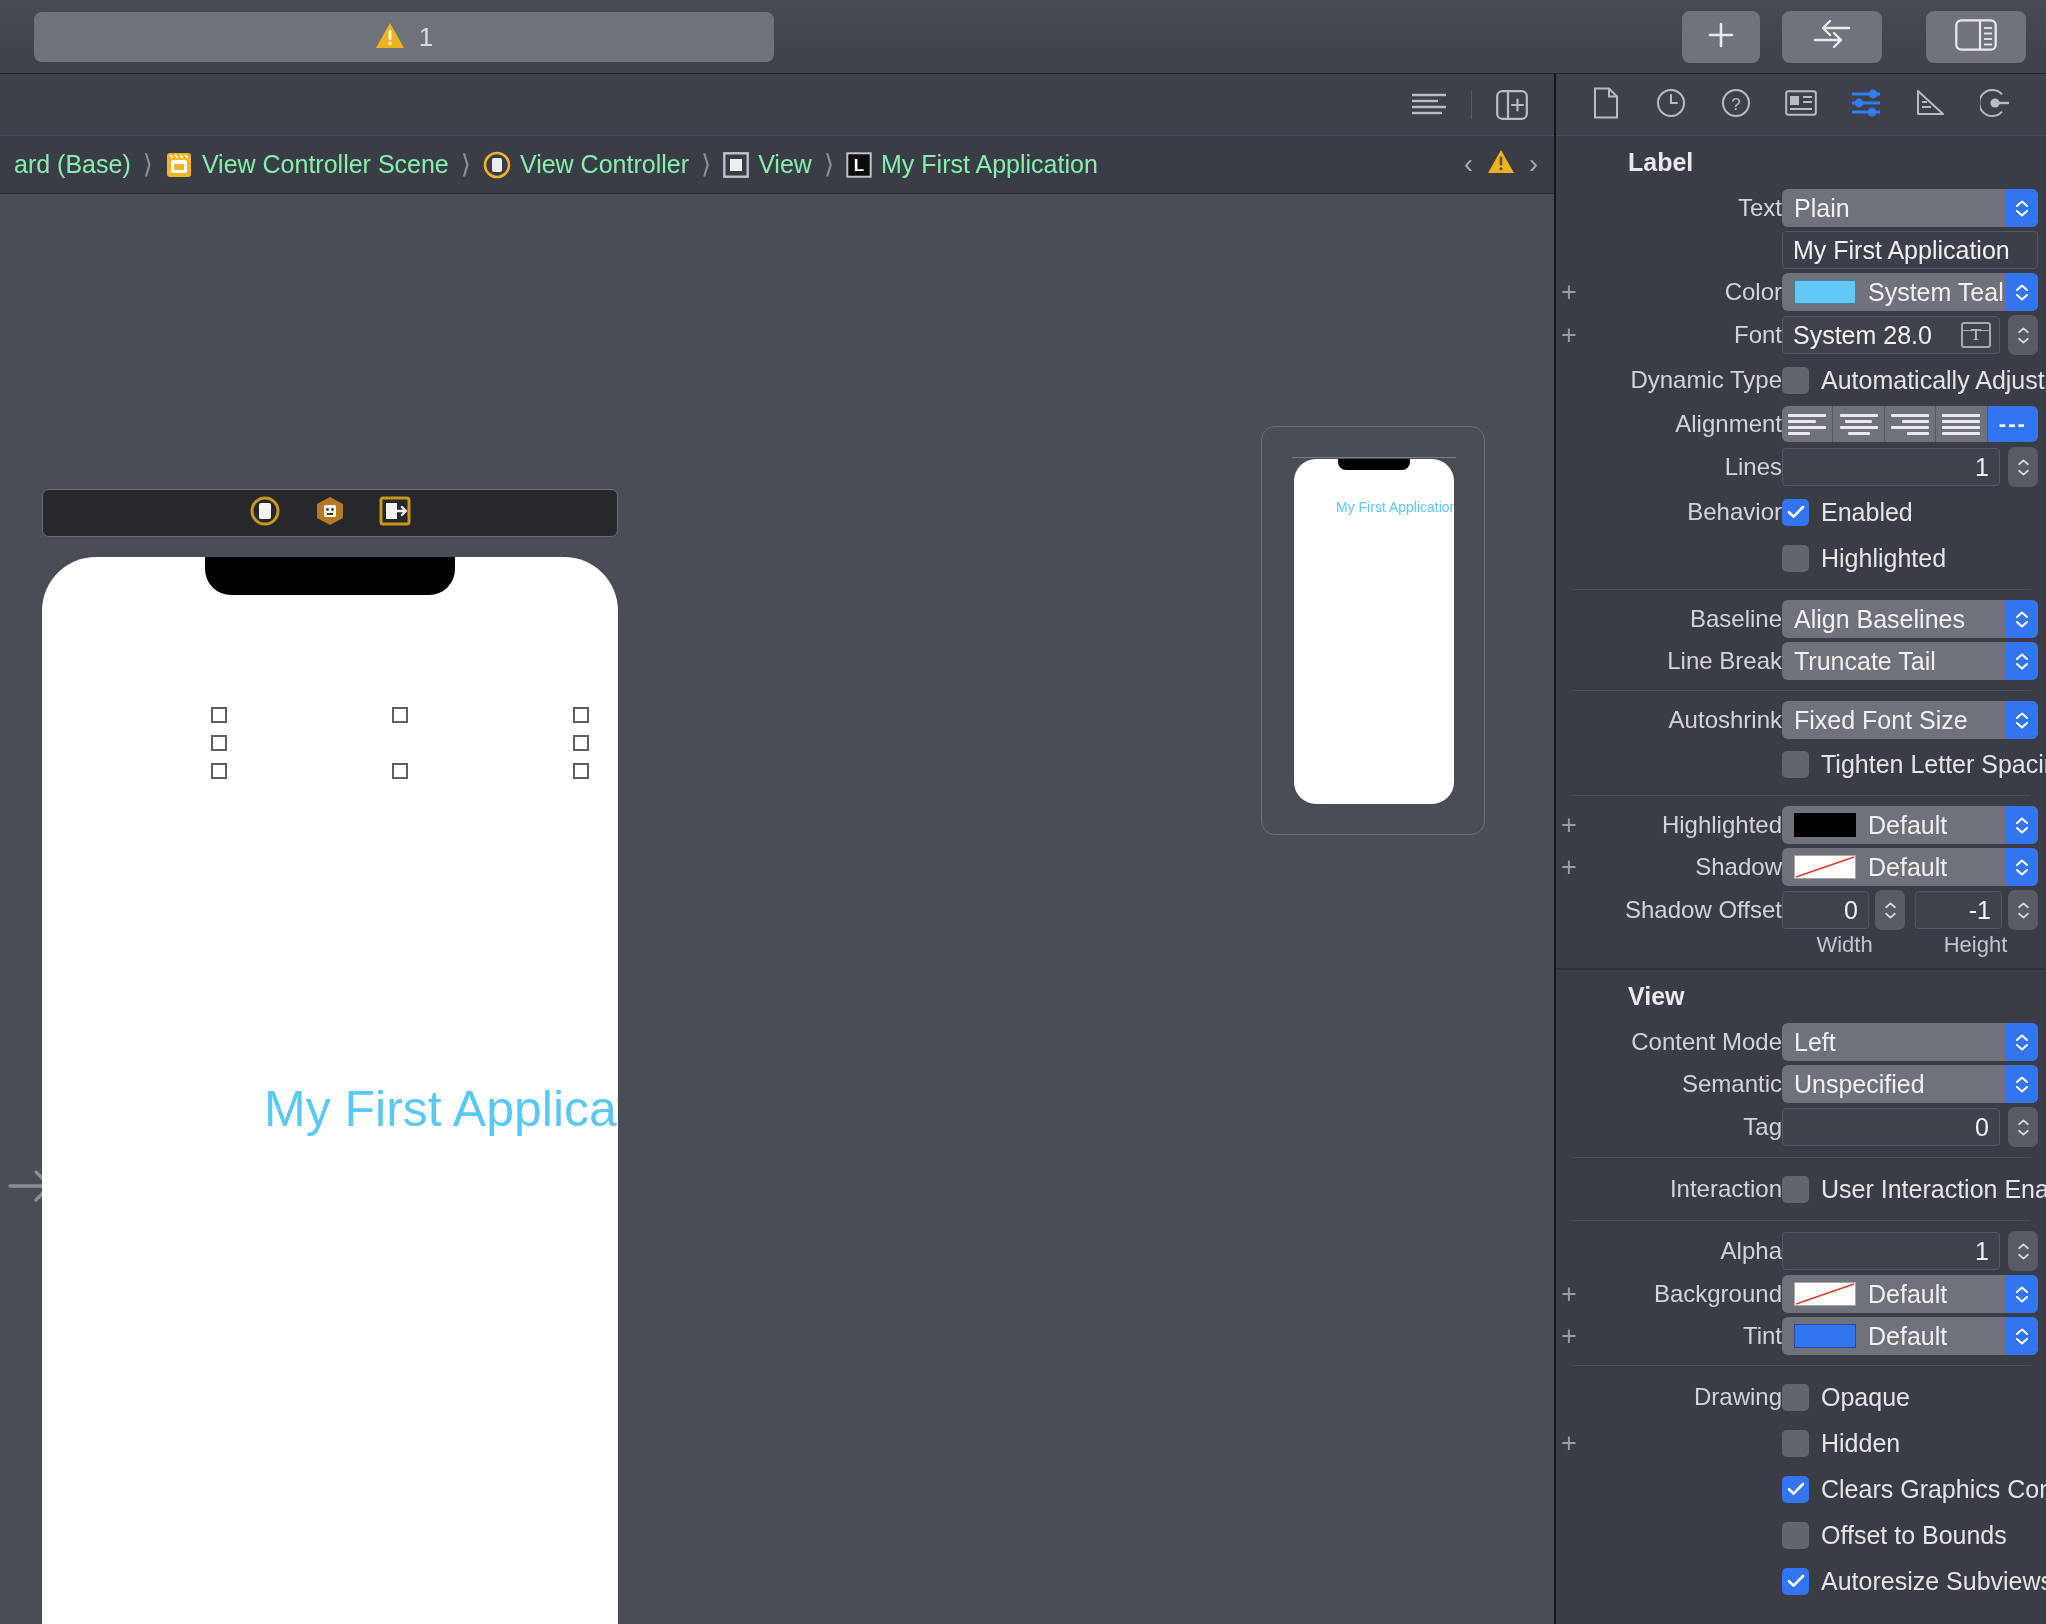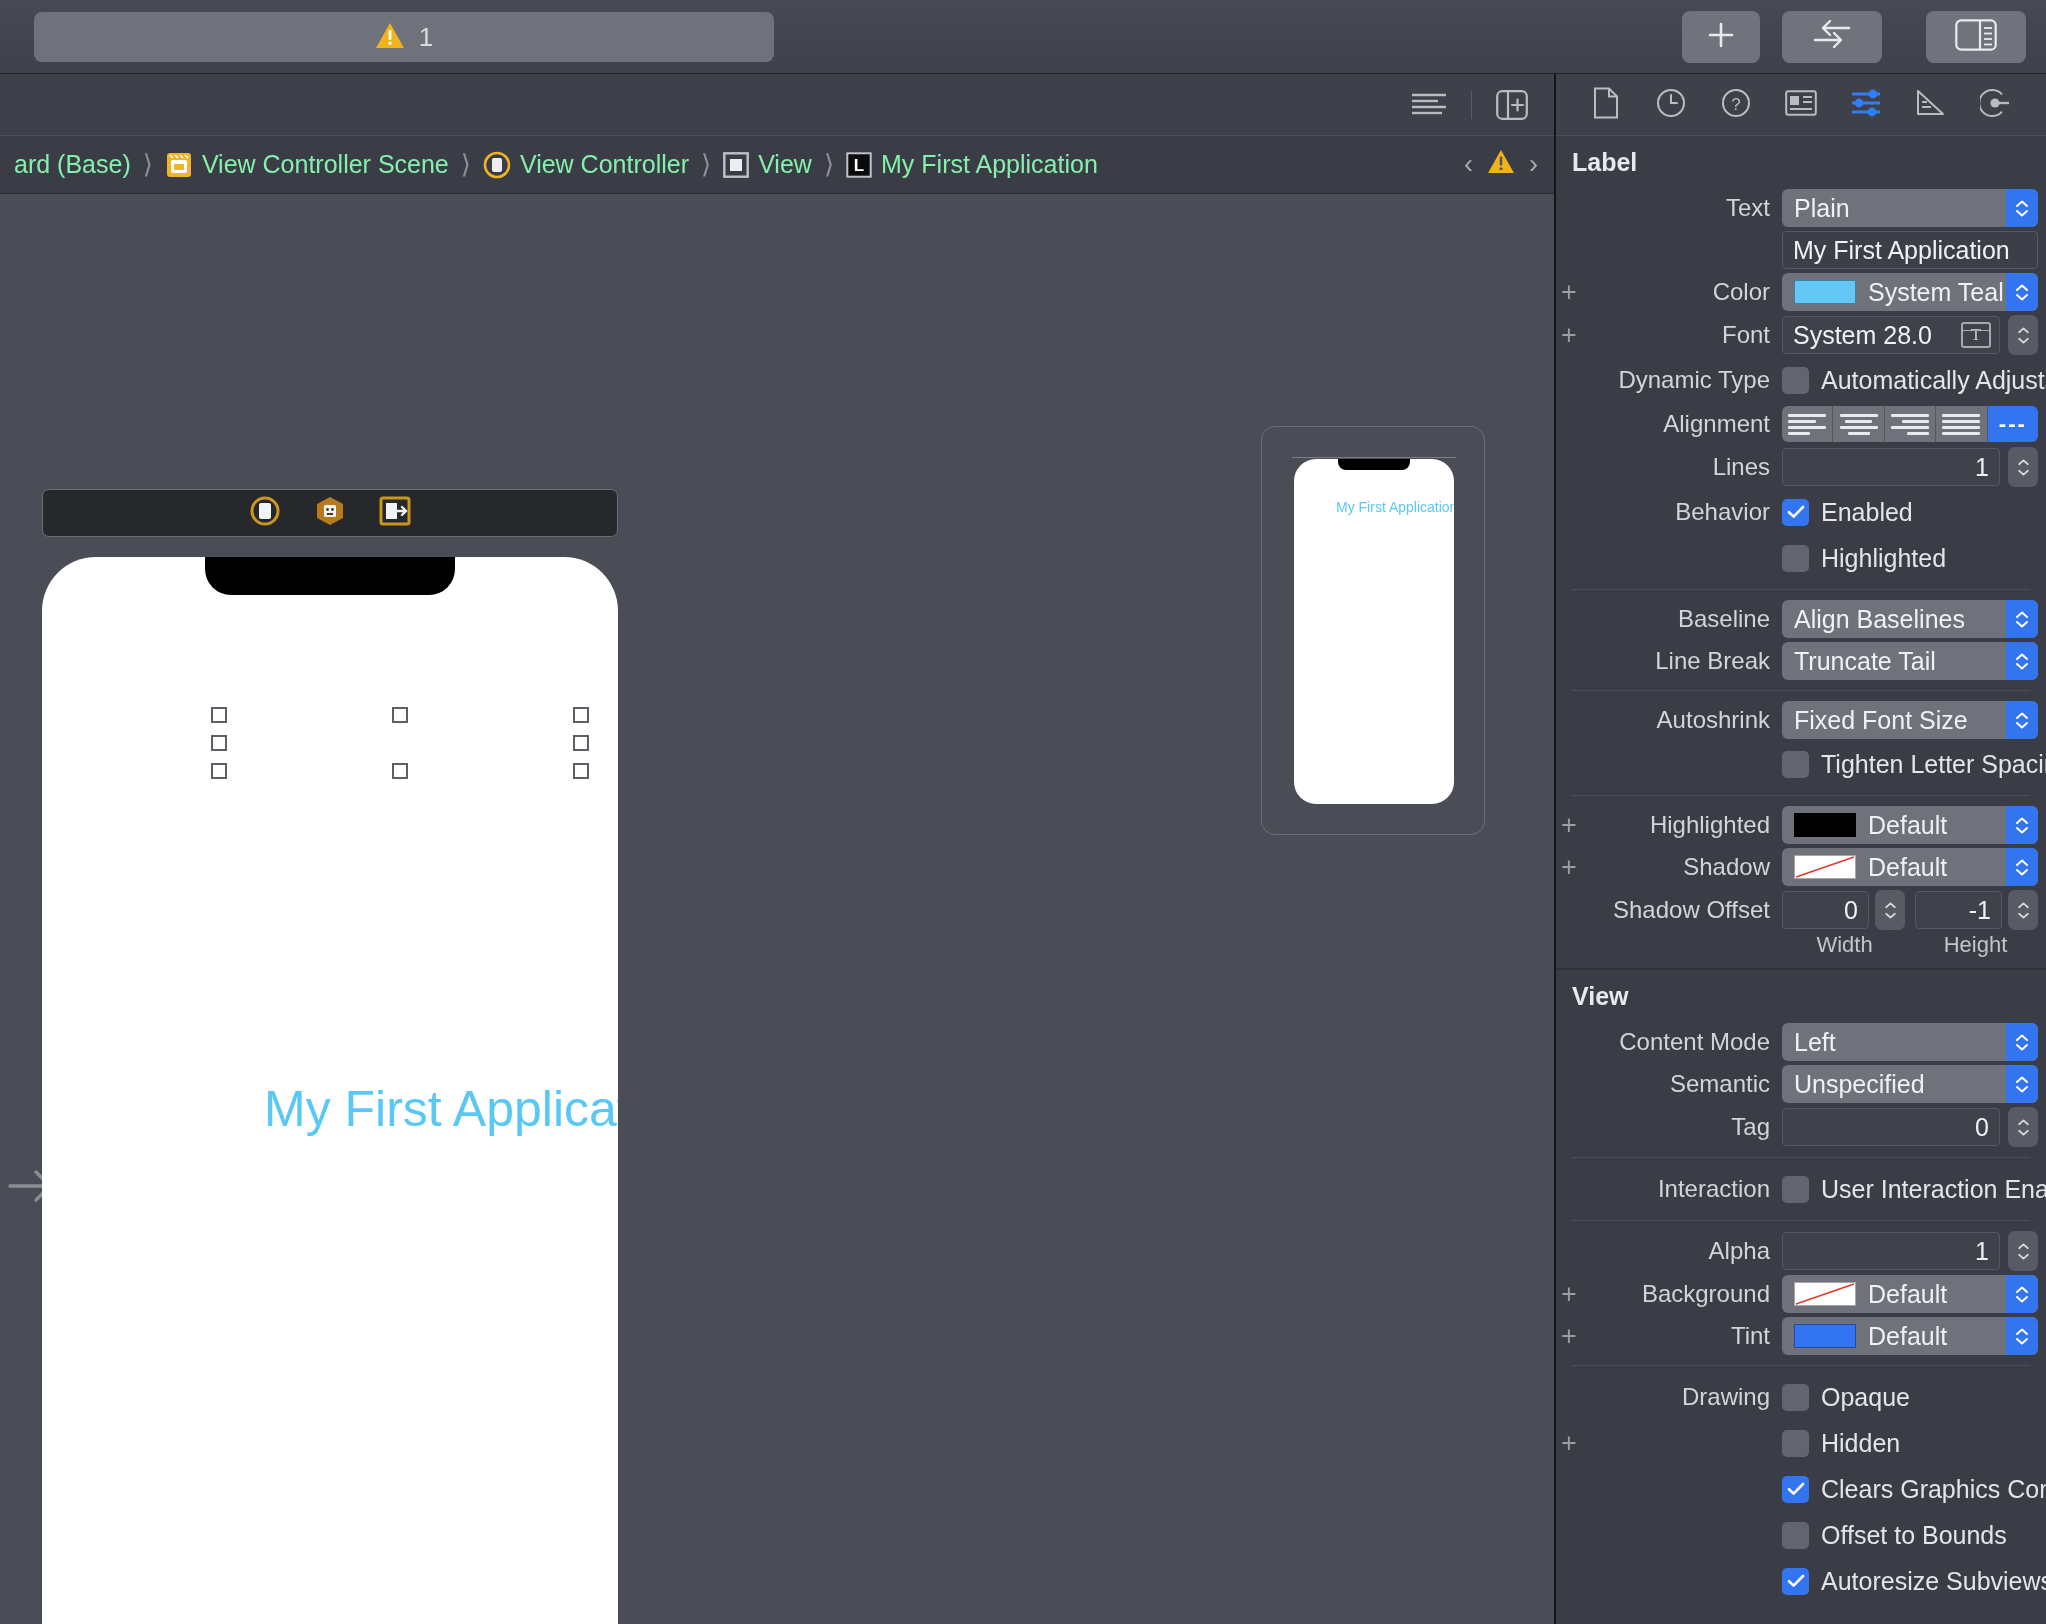--- a/index.html
+++ b/index.html
@@ -104,26 +104,26 @@
   .inspector { width: 490px; min-width: 490px; background: #3a3d45; display: flex; flex-direction: column; }
   .insp-tabs {
     height: 62px; min-height: 62px; display: flex; align-items: center;
     justify-content: space-around; padding: 0 18px;
     border-bottom: 1px solid #4d505a; background: #3e414a;
   }
   .insp-tab { color: #b9bcc3; display: flex; align-items: center; justify-content: center; width: 42px; height: 42px; }
   .insp-tab.active { color: #2f7ef6; }
 
   .insp-scroll { flex: 1; overflow: hidden; padding-bottom: 4px; }
-  .section-title { color: #e8e9ec; font-size: 25px; font-weight: bold; padding: 12px 0 10px 16px; }
+  .section-title { color: #e8e9ec; font-size: 25px; font-weight: bold; padding: 12px 0 10px 28px; margin-left: 44px; }
 
   .row { display: flex; align-items: center; min-height: 42px; padding: 2px 8px 2px 0; }
   .plus { width: 26px; text-align: center; color: #9a9da4; font-size: 27px; line-height: 1; flex: none; }
   .plus.blank { visibility: hidden; }
-  .lbl { width: 200px; text-align: right; padding-right: 12px; color: #d2d4d9; font-size: 24px; flex: none; white-space: nowrap; }
+  .lbl { width: 200px; text-align: right; color: #d2d4d9; font-size: 24px; flex: none; white-space: nowrap; }
   .ctrl { flex: 1; display: flex; align-items: center; gap: 8px; min-width: 0; }
 
   
   .popup {
     flex: 1; height: 38px; background: #6f727b; border-radius: 6px;
     display: flex; align-items: center; padding-left: 12px; position: relative;
     color: #f0f1f3; font-size: 25px; overflow: hidden; white-space: nowrap;
   }
   .popup .stepper-blue {
     position: absolute; right: 0; top: 0; width: 32px; height: 38px;

